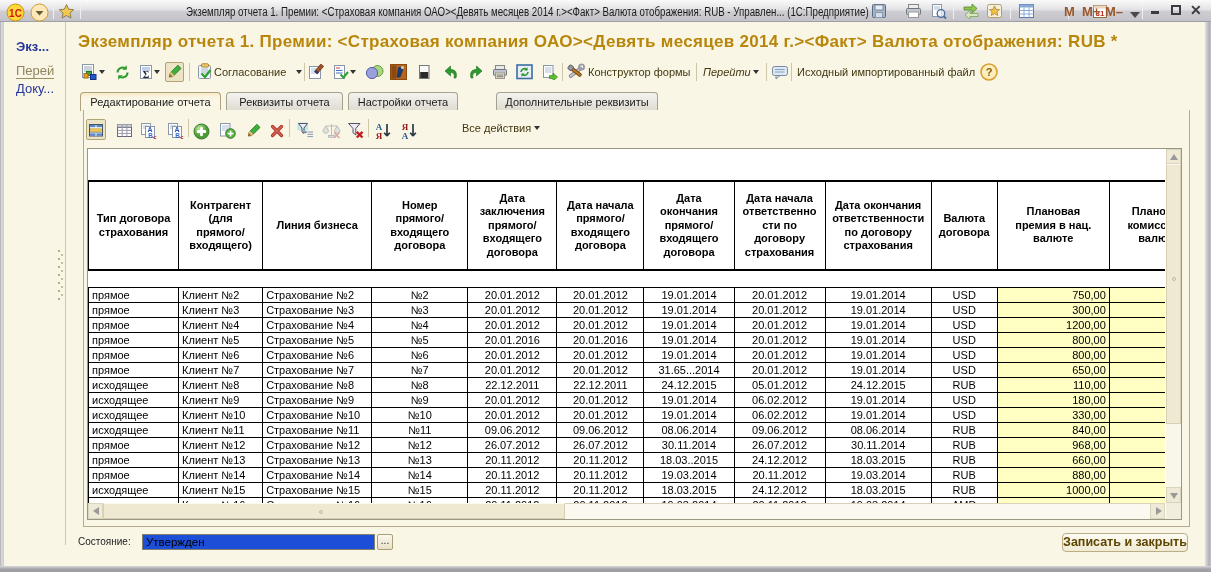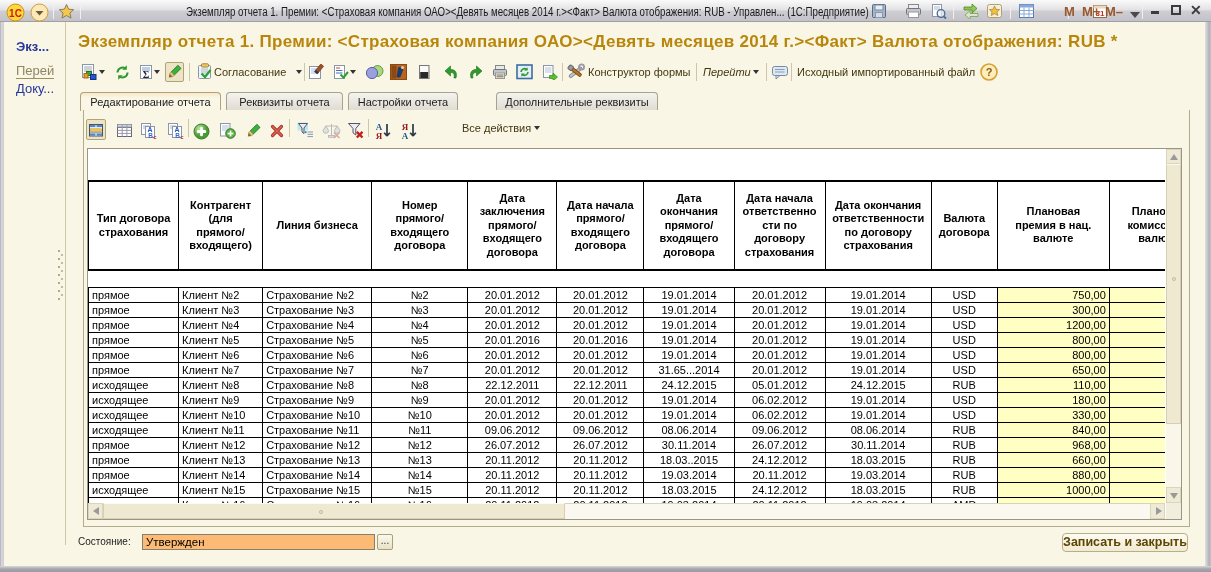--- a/index.html
+++ b/index.html
@@ -37,21 +37,21 @@
 .thumbv{background:#efe9d2;border:1px solid #d6cfb4;border-top:1px solid #fcfaf0;}
 table{border-collapse:collapse;table-layout:fixed;width:1120px;}
 #htab{left:0;top:31px;}
 #htab td{border:1px solid #000;border-top:2px solid #000;border-bottom:2px solid #000;font-size:11px;font-weight:bold;text-align:center;line-height:13.4px;padding:0;color:#000;height:89px;vertical-align:middle;}
 #dtab{left:0;top:137.5px;}
 #dtab td{border:1px solid #000;font-size:11px;padding:0 3px;color:#000;white-space:nowrap;overflow:hidden;height:14.45px;line-height:14px;}
 #dtab td.n{background:#ffffc4;text-align:right;}
 #dtab td.c{text-align:center;}
 
 #staterow{left:78px;top:536px;font-size:10px;color:#1b1b1b;}
-#stateinput{left:142px;top:534px;width:233px;height:16px;background:#fdba74;border:1px solid #84806e;font-size:11.5px;padding:1px 3px;color:#000;}
+#stateinput{left:142px;top:534px;width:233px;height:16px;background:#1d4ed8;border:1px solid #84806e;font-size:11.5px;padding:1px 3px;color:#000;}
 #dots{left:377px;top:534px;width:16px;height:16px;background:linear-gradient(#fbf8ec,#e9e2c8);border:1px solid #a99f79;border-radius:2px;font-size:10px;text-align:center;line-height:12px;color:#333;}
 #savebtn{left:1062px;top:533px;width:126px;height:19px;background:linear-gradient(#fdfcf4,#f0ead2);border:1px solid #b9ae85;border-radius:4px;font-size:12.5px;font-weight:bold;color:#5e4500;text-align:center;line-height:17px;}
 svg{display:block;}
 </style>
 </head>
 <body>
 
 <div id="titlebar" class="abs"></div>
 <div id="brdL" class="abs"></div>
 <div id="brdR" class="abs"></div>

